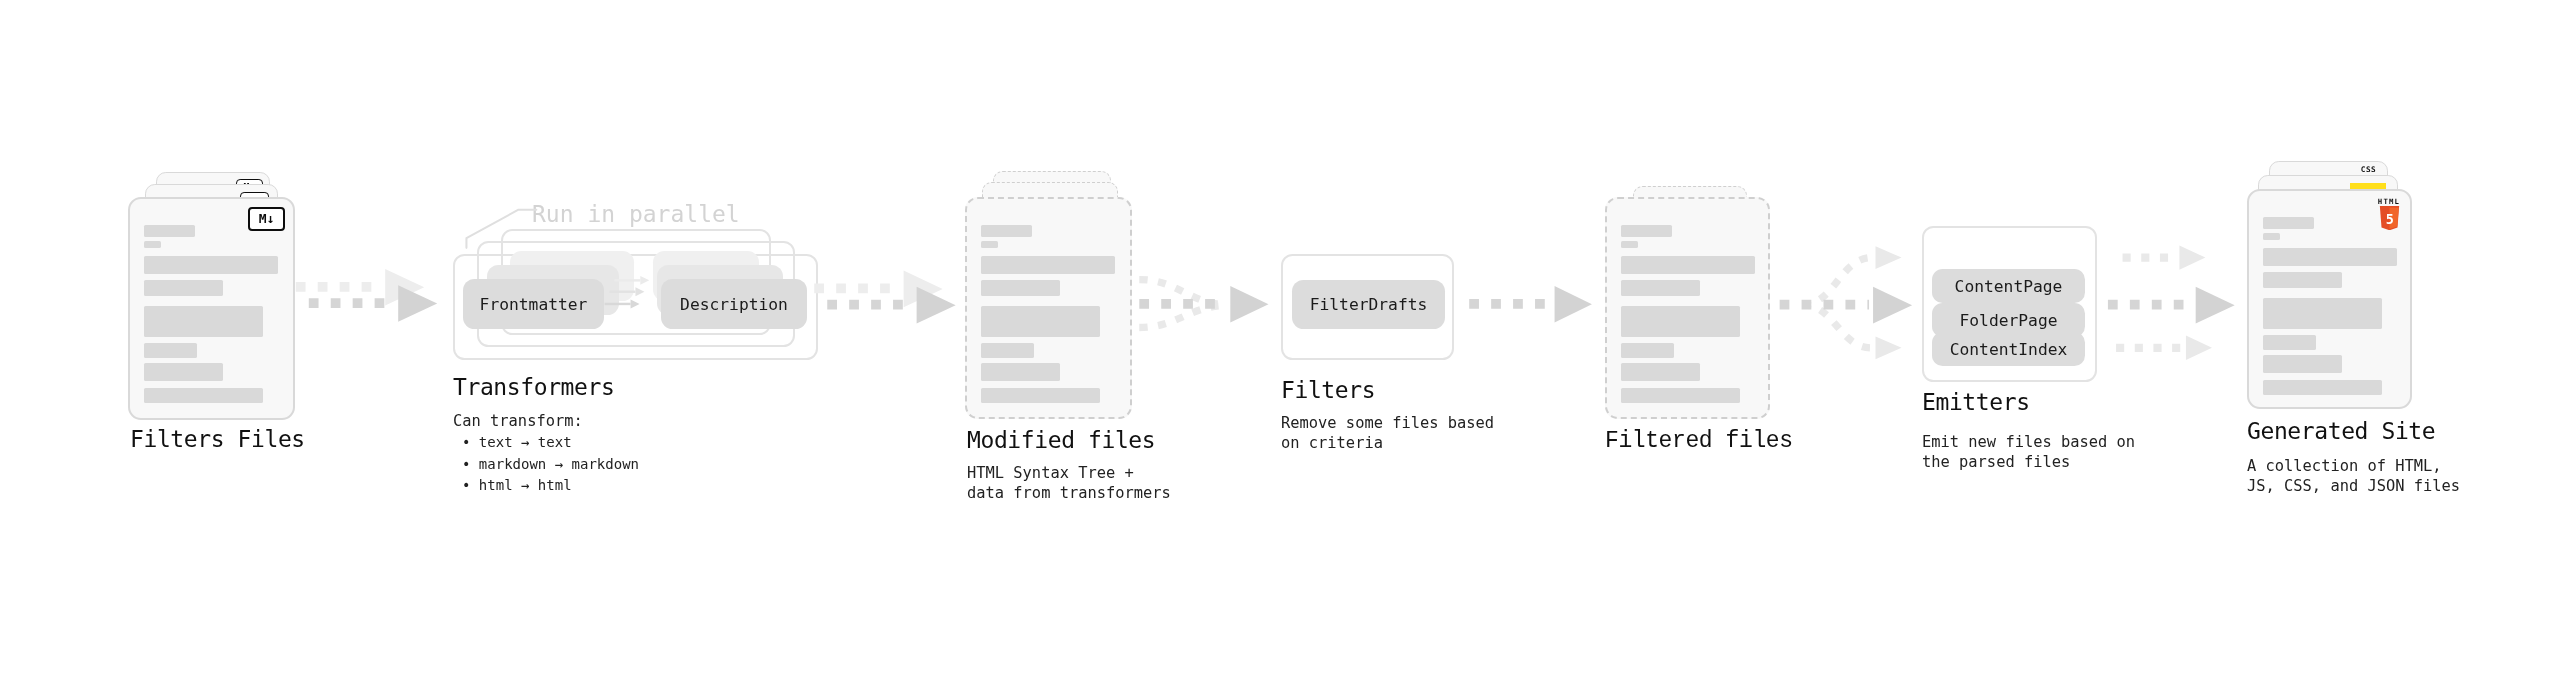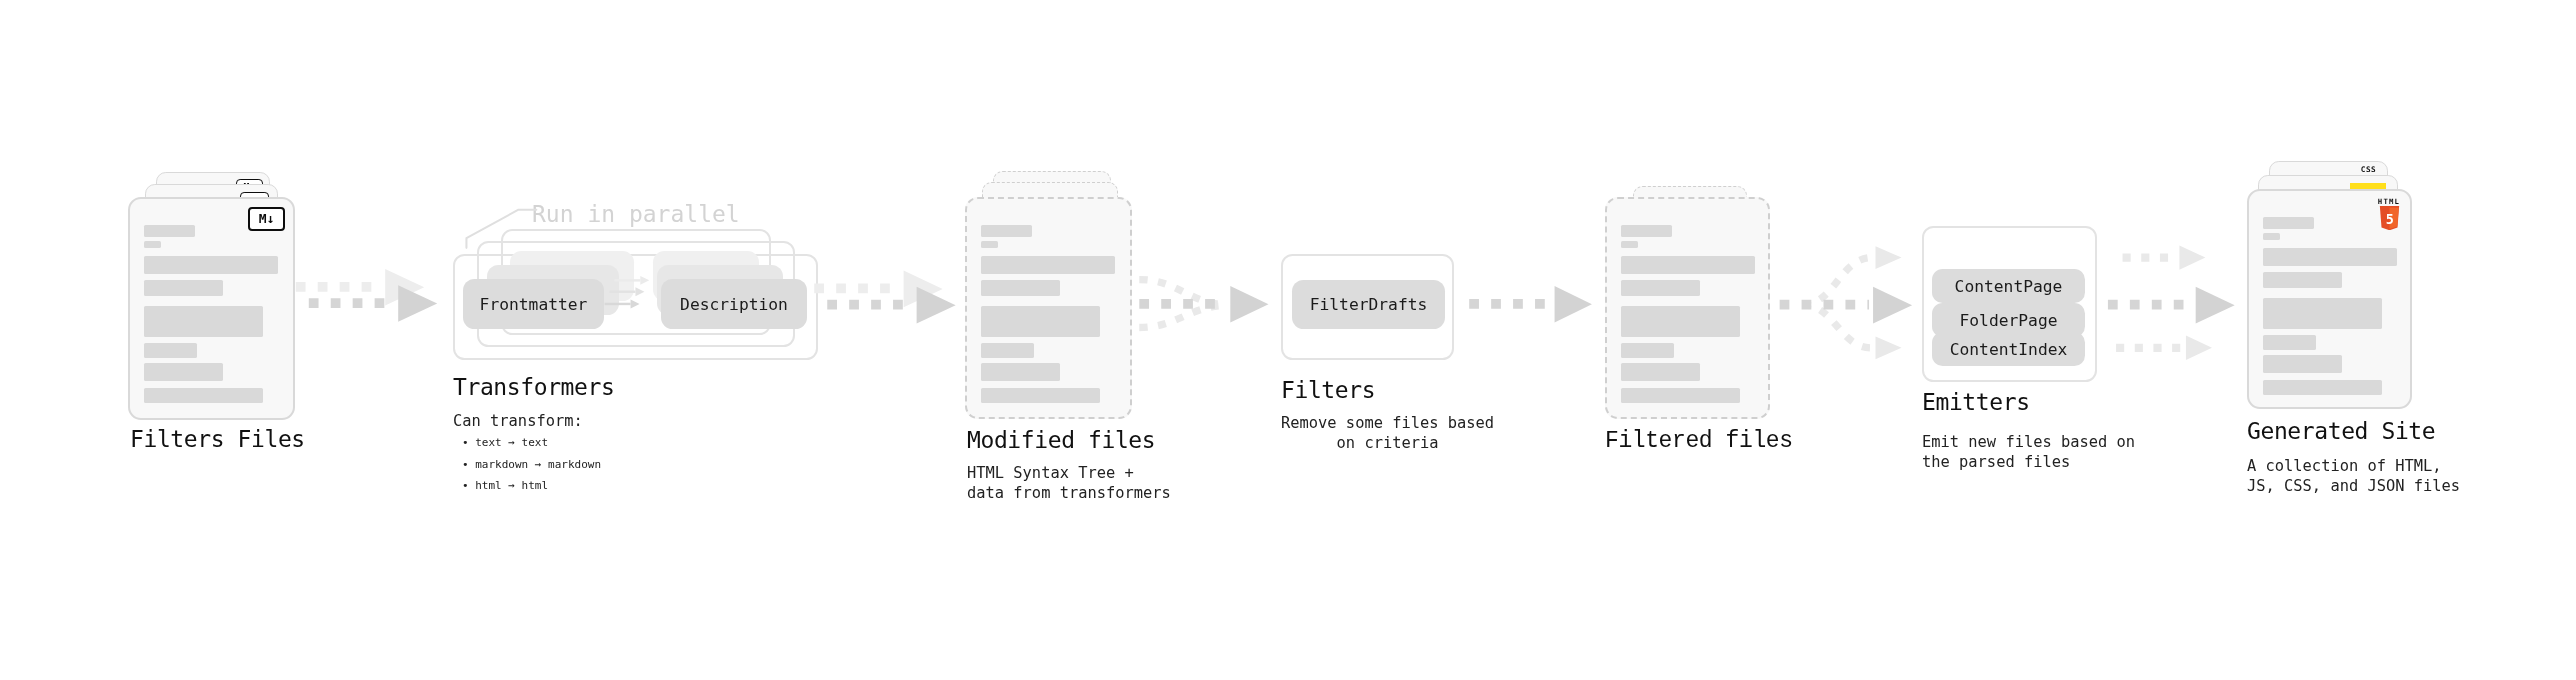--- a/index.html
+++ b/index.html
@@ -40,21 +40,21 @@
   
   .gbox{position:absolute;border:2px solid #e3e3e3;border-radius:11.4px;background:transparent;box-sizing:border-box;}
   .pill{position:absolute;background:#dcdcdc;border-radius:11.4px;display:flex;align-items:center;justify-content:center;
         font-size:16.3px;color:#1b1b1b;box-sizing:border-box;}
   .pill.g1{background:#e7e7e7;}
   .pill.g2{background:#f0f0f0;}
 
   
   .h{position:absolute;font-size:23px;font-weight:500;color:#111;letter-spacing:-0.4px;white-space:nowrap;}
   .cap{position:absolute;font-size:15.4px;line-height:20px;color:#222;white-space:pre-line;}
-  .bullets{position:absolute;font-size:11px;line-height:21.5px;color:#222;}
+  .bullets{position:absolute;font-size:14px;line-height:21.5px;color:#222;}
   .bullets span{display:block;white-space:nowrap;}
   .annotation{position:absolute;font-size:23px;color:#d3d3d3;white-space:nowrap;}
 
   
   .arrows{position:absolute;left:0;top:0;z-index:40;pointer-events:none;}
   .dash-main{stroke:#d5d5d5;stroke-width:12;stroke-dasharray:12 15;}
   .dash-ghost{stroke:#ededed;stroke-width:12;stroke-dasharray:12 15;}
   .dash-light{stroke:#e9e9e9;stroke-width:10;stroke-dasharray:10 13;}
   .tri-main{fill:#d3d3d3;}
   .tri-ghost{fill:#ededed;}
@@ -193,21 +193,21 @@
     </div>
     <div class="h" style="left:967px;top:427px;">Modified files</div>
     <div class="cap" style="left:967px;top:463px;">HTML Syntax Tree +
 data from transformers</div>
   </div>
 
   <div>
     <div class="gbox" style="left:1281px;top:254px;width:173px;height:106px;background:#fff;"></div>
     <div class="pill" style="left:1292px;top:280px;width:153px;height:49px;">FilterDrafts</div>
     <div class="h" style="left:1281px;top:377px;">Filters</div>
-    <div class="cap" style="left:1281px;top:413px;text-align:center;">Remove some files based
+    <div class="cap" style="left:1281px;top:413px;">Remove some files based
 on criteria</div>
   </div>
 
   <div>
     <div class="card small dashed" style="left:1633px;top:186px;width:114px;height:81px;"></div>
     <div class="card dashed" style="left:1605px;top:197px;width:165px;height:222px;">
       <div class="bars">
         <i class="b1"></i>
         <i class="b2"></i>
         <i class="b3"></i>

